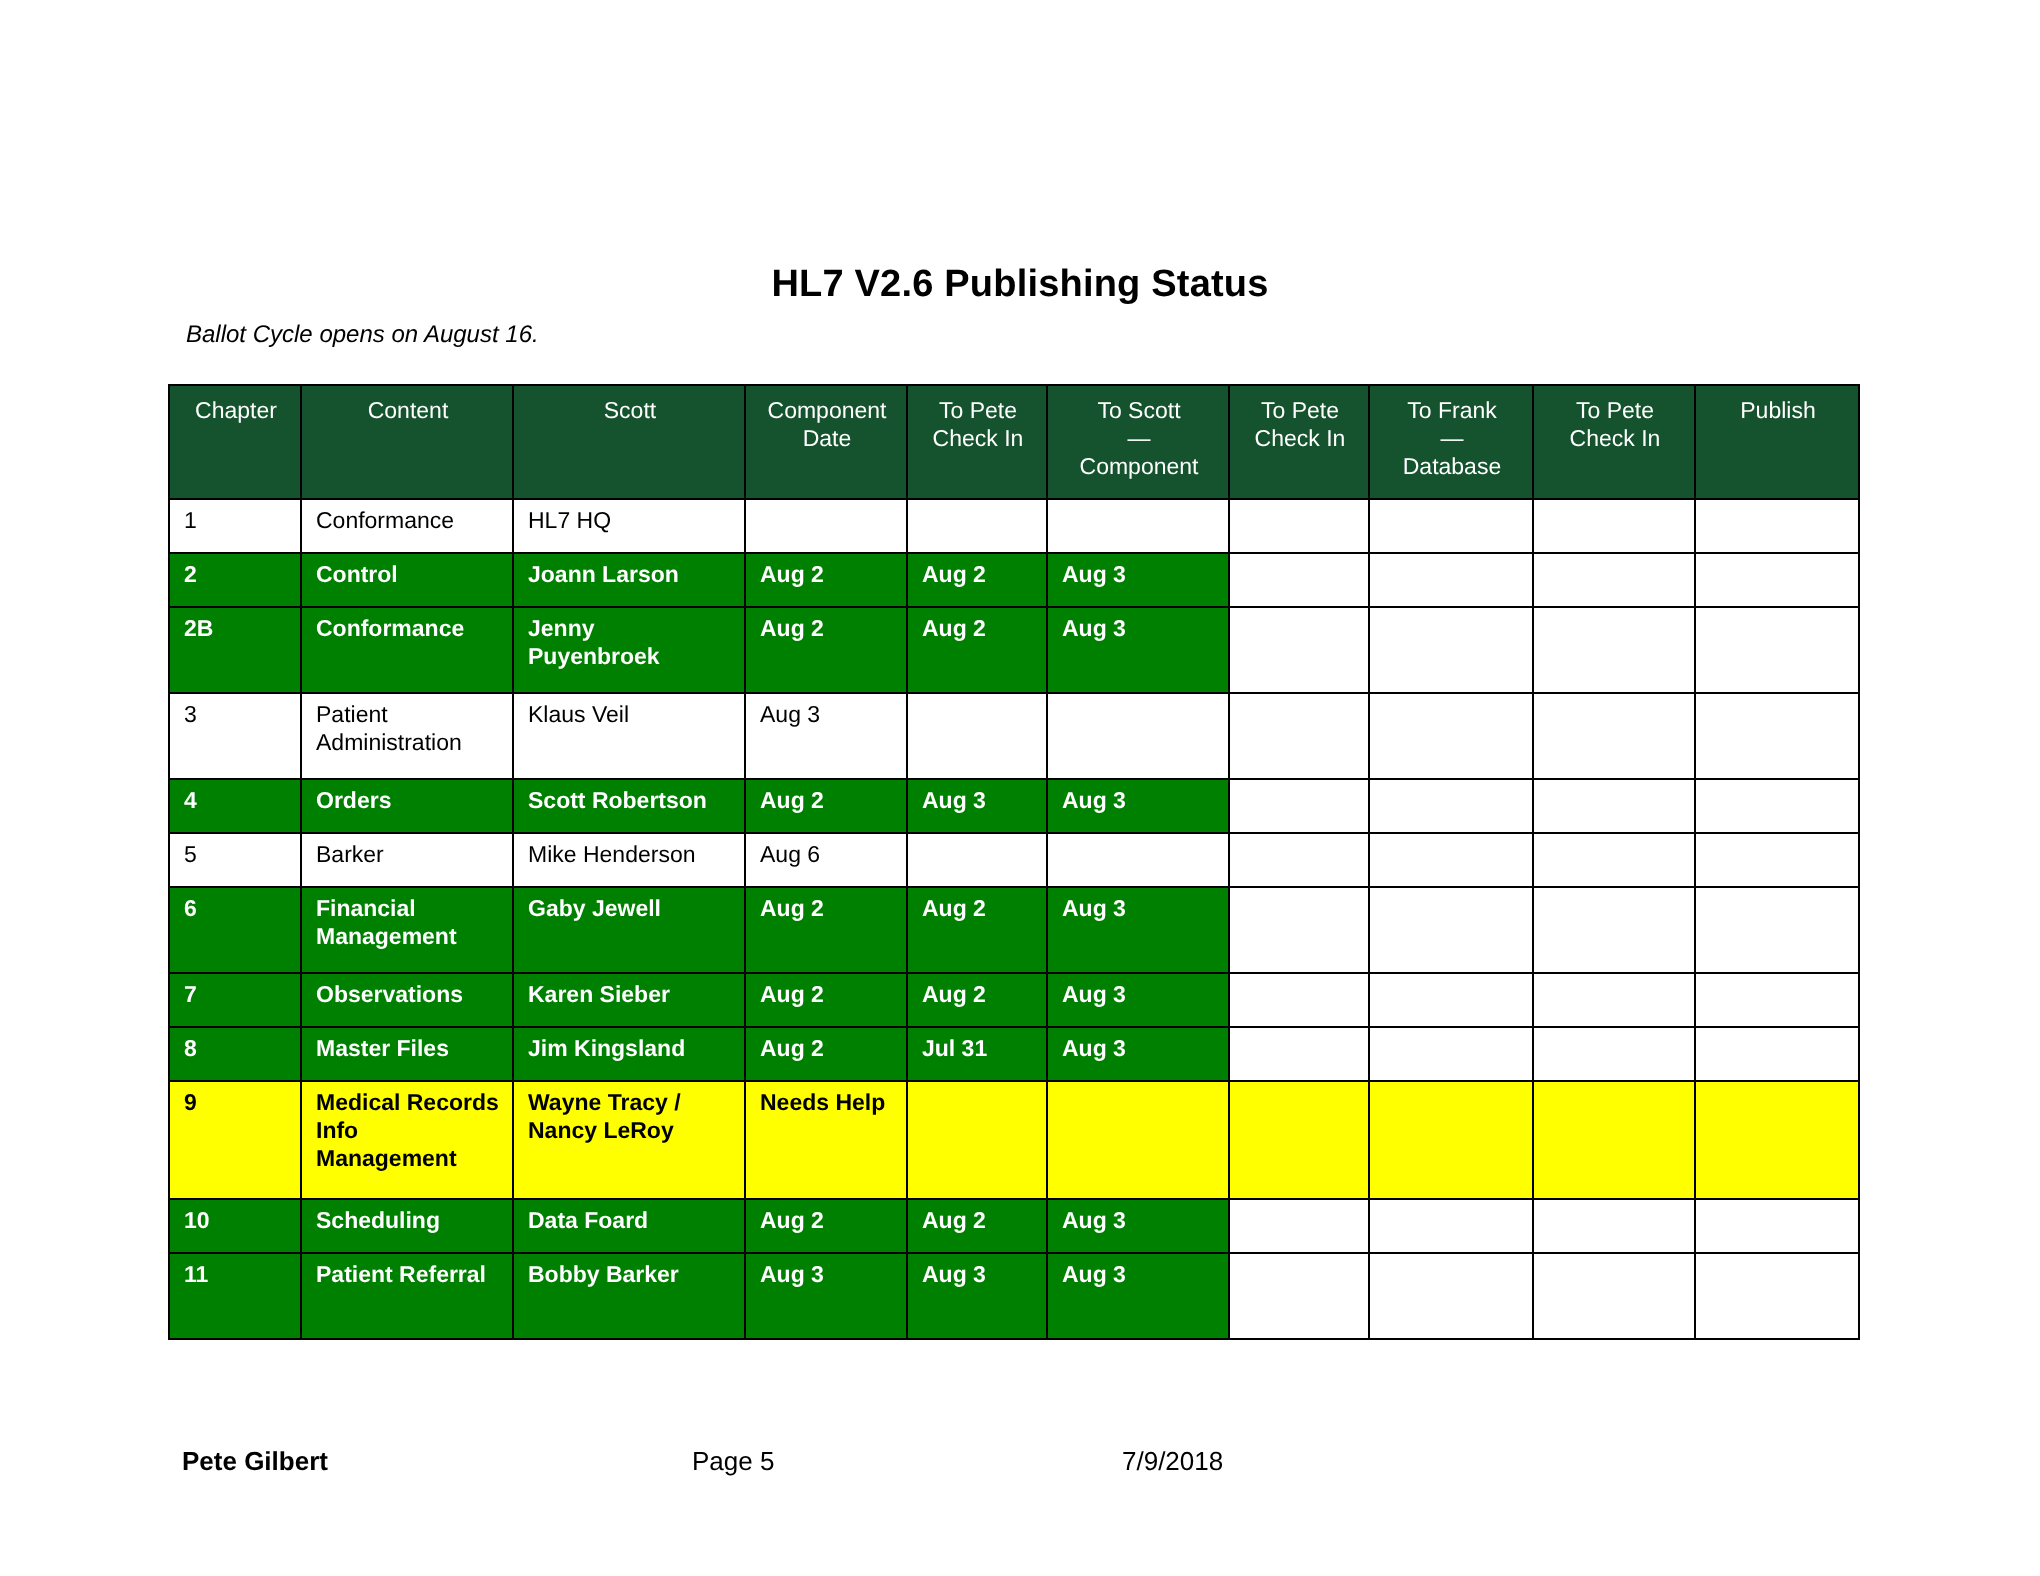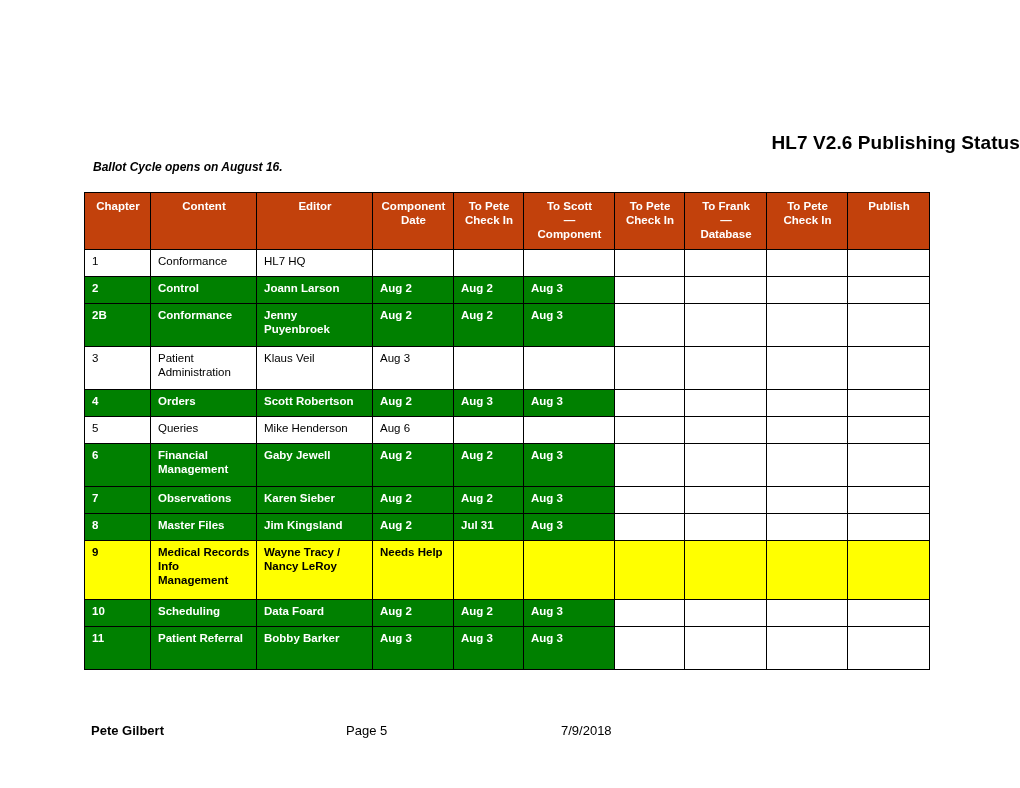--- a/index.html
+++ b/index.html
@@ -22,33 +22,33 @@
     width: 1020px;
     height: 788px;
   }
 
   
   .doc-title {
     position: absolute;
     left: 0;
     top: 132px;
     width: 1020px;
-    text-align: right;
+    text-align: center;
     font-size: 19px;
     font-weight: bold;
     letter-spacing: 0.1px;
   }
 
   
   .doc-subtitle {
     position: absolute;
     left: 93px;
     top: 160px;
     font-size: 12px;
-    font-weight: bold;
+    font-weight: normal;
     font-style: italic;
   }
 
   
   .status-table {
     position: absolute;
     left: 84px;
     top: 192px;
     border-collapse: collapse;
     table-layout: fixed;
@@ -71,24 +71,24 @@
     border: 1.5px solid #000000;
     padding: 4px 6px 4px 7px;
     vertical-align: top;
     line-height: 1.22;
     text-align: left;
     font-weight: normal;
   }
 
   
   .status-table thead th {
-    background: #c2410c;
+    background: #14532d;
     color: #ffffff;
     text-align: center;
-    font-weight: bold;
+    font-weight: normal;
     font-size: 11.5px;
     height: 46px;
     vertical-align: top;
     padding-top: 6px;
   }
 
   
   tr.state-white > td {
     background: #ffffff;
     color: #000000;
@@ -146,21 +146,21 @@
         <col class="c-toscott">
       <col class="c-topete2">
         <col class="c-tofrank">
         <col class="c-topete3">
       <col class="c-publish">
     </colgroup>
     <thead>
       <tr class="r-h1">
           <th>Chapter</th>
           <th>Content</th>
-          <th>Editor</th>
+          <th>Scott</th>
           <th>
             <div>Component</div>
             <div>Date</div>
           </th>
           <th>
             <div>To Pete</div>
             <div>Check In</div>
           </th>
           <th>
             <div>To Scott</div>
@@ -239,21 +239,21 @@
           <td>Aug 2</td>
           <td>Aug 3</td>
           <td>Aug 3</td>
           <td class="empty-cell"></td>
           <td class="empty-cell"></td>
           <td class="empty-cell"></td>
           <td class="empty-cell"></td>
         </tr>
         <tr class="state-white r-h1">
           <td>5</td>
-          <td>Queries</td>
+          <td>Barker</td>
           <td>Mike Henderson</td>
           <td>Aug 6</td>
           <td></td>
           <td></td>
           <td></td>
           <td></td>
           <td></td>
           <td></td>
         </tr>
         <tr class="state-green r-h2">

